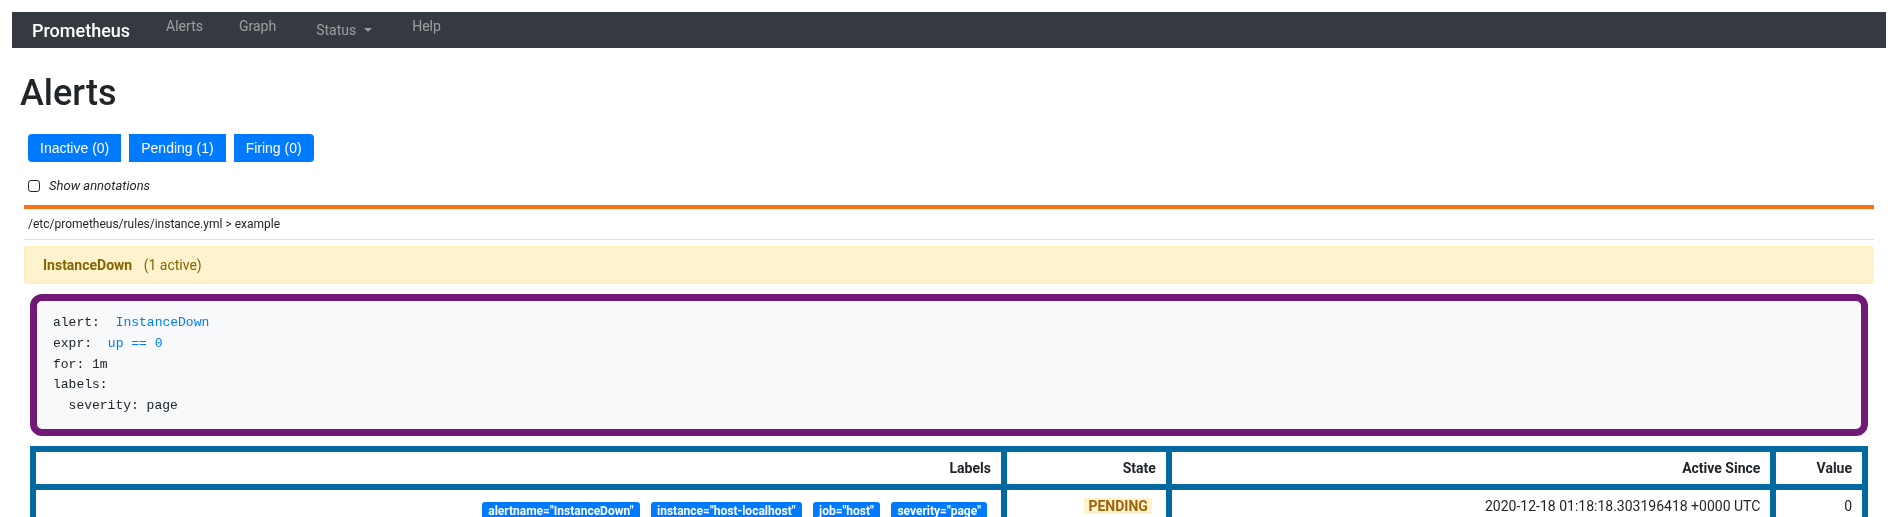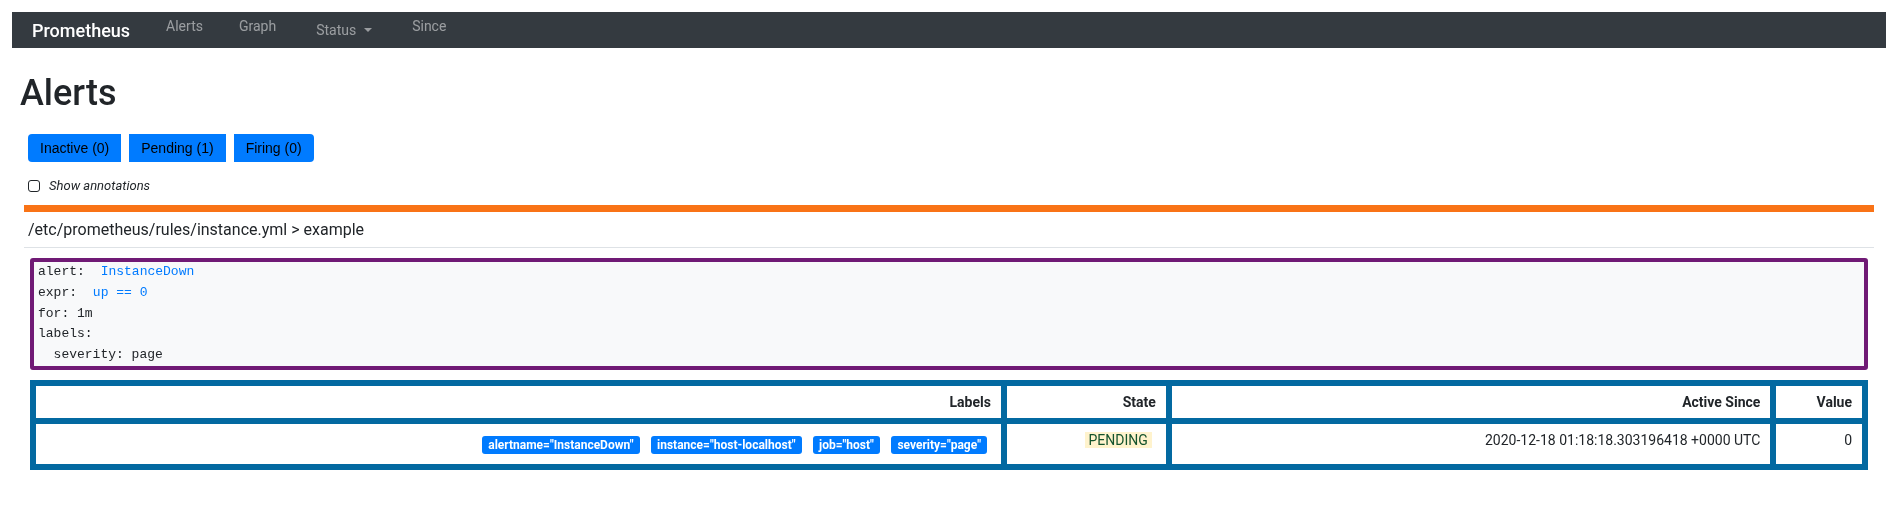--- a/index.html
+++ b/index.html
@@ -9,80 +9,84 @@
     .navbar-brand { color: #fff; font-size: 18px; font-weight: 500; margin-right: 16px; }
     .navbar-nav { display: flex; list-style: none; }
     .nav-item { margin-right: 8px; }
     .nav-link { color: rgba(255,255,255,0.5); padding: 4px 8px; font-size: 14px; cursor: pointer; display: inline-flex; align-items: center; }
     .caret-down { margin-left: 4px; display: inline-block; width: 0; height: 0; border-left: 4px solid transparent; border-right: 4px solid transparent; border-top: 4px solid currentColor; vertical-align: middle; }
     
     .container { padding: 8px; }
     h1.page-title { font-size: 36px; font-weight: 500; margin: 12px 0 16px 0; }
     
     .toggle-group { display: flex; margin-bottom: 8px; }
-    .btn-toggle { background: #007bff; color: #000000; border: none; padding: 6px 12px; font-size: 14px; cursor: pointer; }
+    .btn-toggle { background: #007bff; color: #ffffff; border: none; padding: 6px 12px; font-size: 14px; cursor: pointer; }
     .btn-toggle:first-child { border-top-left-radius: 4px; border-bottom-left-radius: 4px; }
     .btn-toggle:last-child { border-top-right-radius: 4px; border-bottom-right-radius: 4px; text-align: right; }
     
     .show-annotations { display: flex; align-items: center; margin-bottom: 8px; font-size: 13px; cursor: pointer; font-style: italic; }
     .checkbox-icon { display: inline-block; width: 12px; height: 12px; border: 1.5px solid #212529; border-radius: 3px; margin-right: 5px; }
     
-    .rule-path { border-top: 7px solid #f97316; border-bottom: 1px solid #dee2e6; padding: 8px 4px; font-size: 16px; }
+    .rule-path { border-top: 4px solid #f97316; border-bottom: 1px solid #dee2e6; padding: 8px 4px; font-size: 12px; }
     
     .alert-panel { margin: 6px 0; }
     .alert-header { background: #fff3cd; border: 1px solid #ffeeba; padding: 10px 14px; font-size: 14px; cursor: pointer; border-radius: 3px; }
     .alert-header strong { color: #856404; font-weight: 700; }
     .alert-header .count { color: #856404; }
     
-    .rule-block { margin: 10px; background: #f8f9fa; border: 4px solid #701a75; border-radius: 3px; font-family: Menlo, Monaco, Consolas, "Courier New", monospace; font-size: 13px; line-height: 1.6; white-space: pre; }
+    .rule-block { margin: 10px; padding: 12px; background: #f8f9fa; border: 7px solid #701a75; border-radius: 12px; font-family: Menlo, Monaco, Consolas, "Courier New", monospace; font-size: 13px; line-height: 1.6; white-space: pre; }
     .rule-block .key { color: #212529; }
     .rule-block .link { color: #007bff; }
     
     table.alerts-table { width: calc(100% - 20px); margin: 0 10px 10px 10px; border-collapse: collapse; }
     table.alerts-table th, table.alerts-table td { border: 6px solid #0369a1; padding: 8px 10px; text-align: right; font-size: 14px; vertical-align: top; }
     table.alerts-table th { font-weight: 700; }
     
     .label-badge { display: inline-block; background: #007bff; color: #fff; border-radius: 3px; padding: 2px 6px; font-size: 12px; font-weight: 700; margin-right: 4px; margin-bottom: 2px; cursor: pointer; }
-    .state-badge { background: #fff3cd; color: #14532d; padding: 0 4px; font-weight: 400; }
+    .state-badge { background: #fff3cd; color: #a16207; padding: 0 4px; font-weight: 700; }
   </style>
 </head>
 <body>
 
 <nav class="navbar">
   <span class="navbar-brand">Prometheus</span>
   <ul class="navbar-nav">
     <li class="nav-item"><span class="nav-link">Alerts</span></li>
     <li class="nav-item"><span class="nav-link">Graph</span></li>
     <li class="nav-item">
       <span class="nav-link">
         <span>Status</span>
         <span class="caret-down"></span>
       </span>
     </li>
-    <li class="nav-item"><span class="nav-link">Since</span></li>
+    <li class="nav-item"><span class="nav-link">Help</span></li>
   </ul>
 </nav>
 
 <div class="container">
   <h1 class="page-title">Alerts</h1>
 
   <div class="toggle-group">
     <button class="btn-toggle">Inactive (0)</button>
     <button class="btn-toggle">Pending (1)</button>
     <button class="btn-toggle">Firing (0)</button>
   </div>
 
   <div class="show-annotations">
     <span class="checkbox-icon"></span>
     <span>Show annotations</span>
   </div>
 
   <div class="rule-path">/etc/prometheus/rules/instance.yml &gt; example</div>
 
   <div class="alert-panel">
+    <div class="alert-header">
+      <strong>InstanceDown</strong>
+      <span class="count">(1 active)</span>
+    </div>
 
     <div class="rule-block"><span class="key">alert:</span> <span class="link">InstanceDown</span>
 <span class="key">expr:</span> <span class="link">up == 0</span>
 <span>for: 1m</span>
 <span>labels:</span>
 <span>  severity: page</span></div>
 
     <table class="alerts-table">
       <thead>
         <tr>

